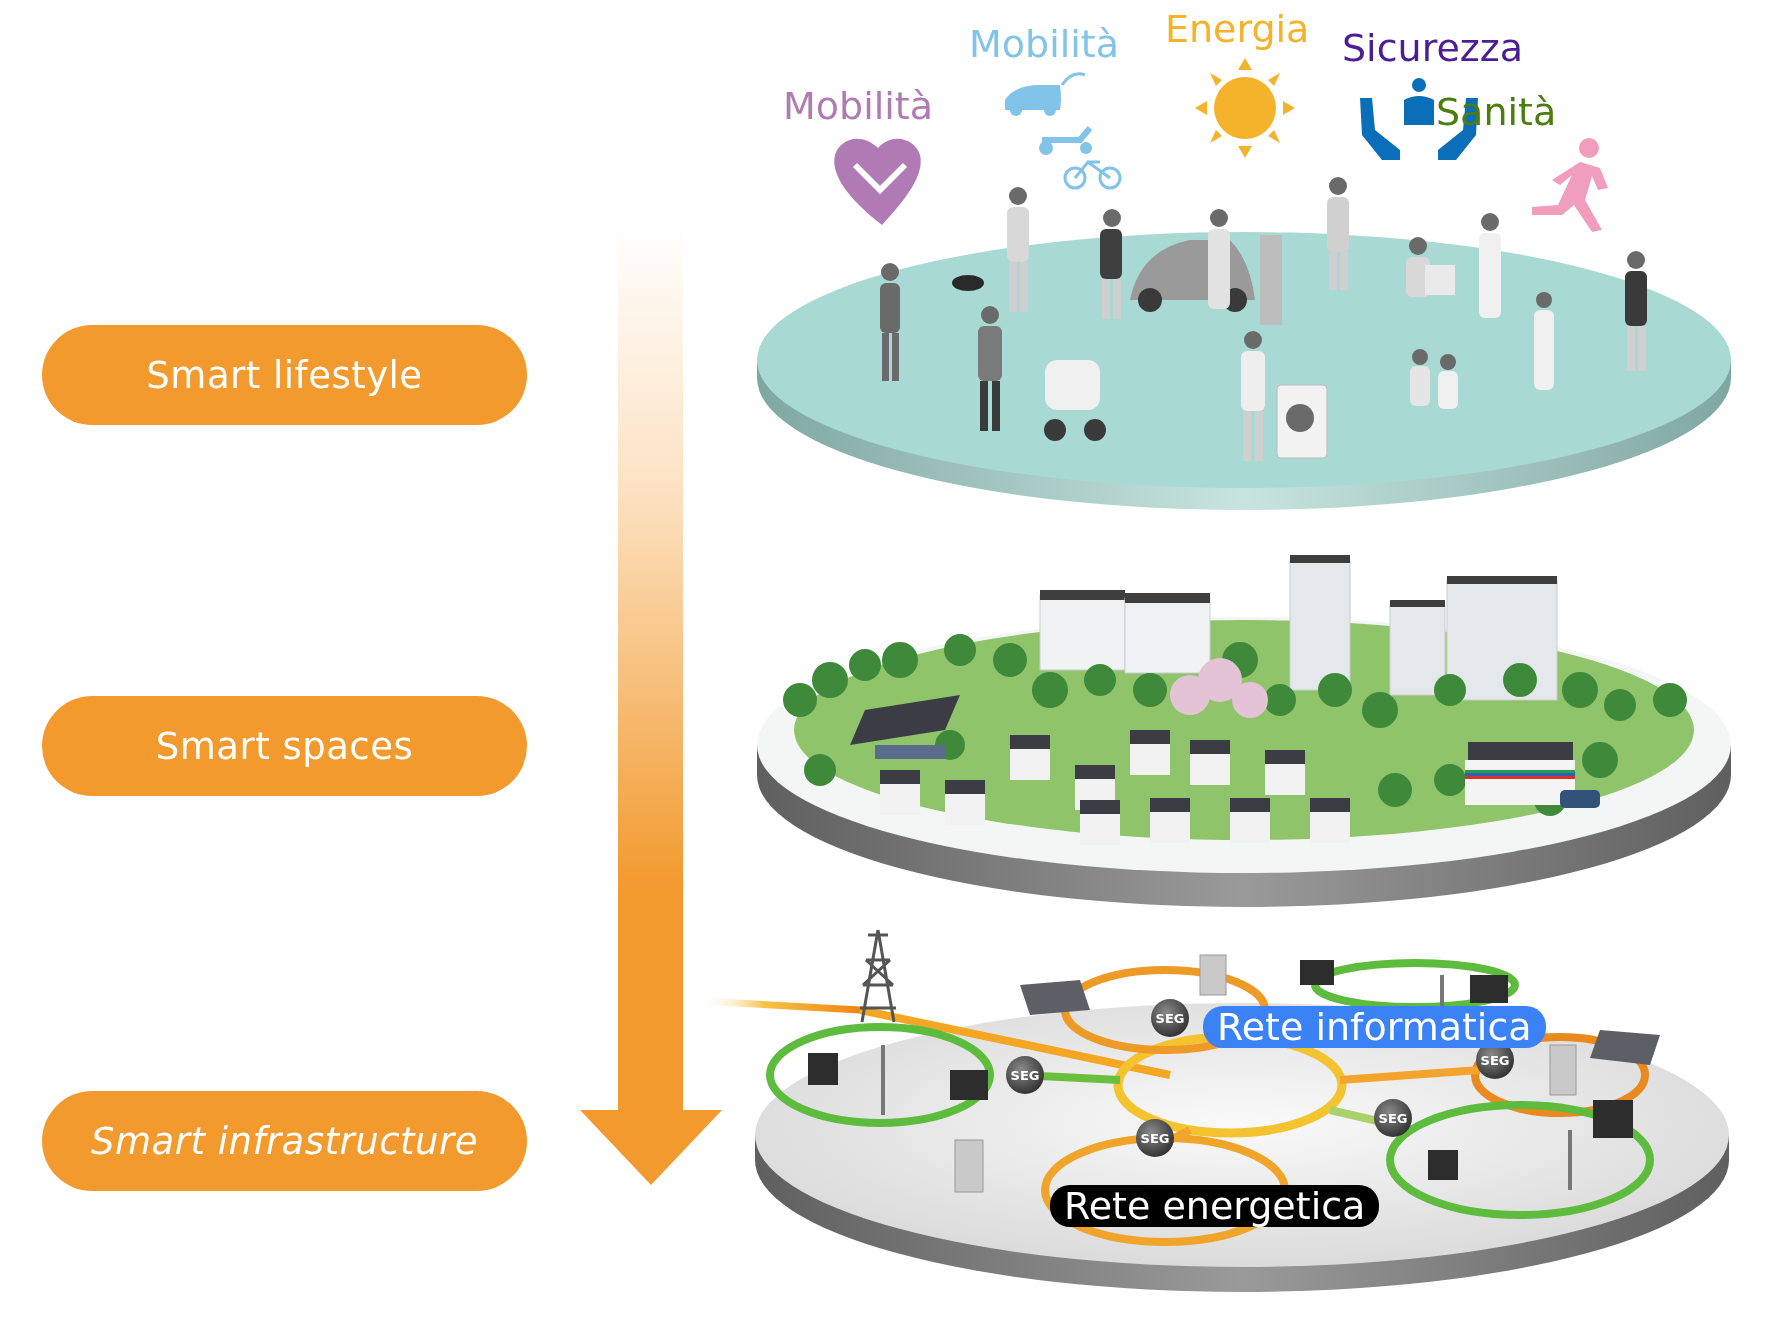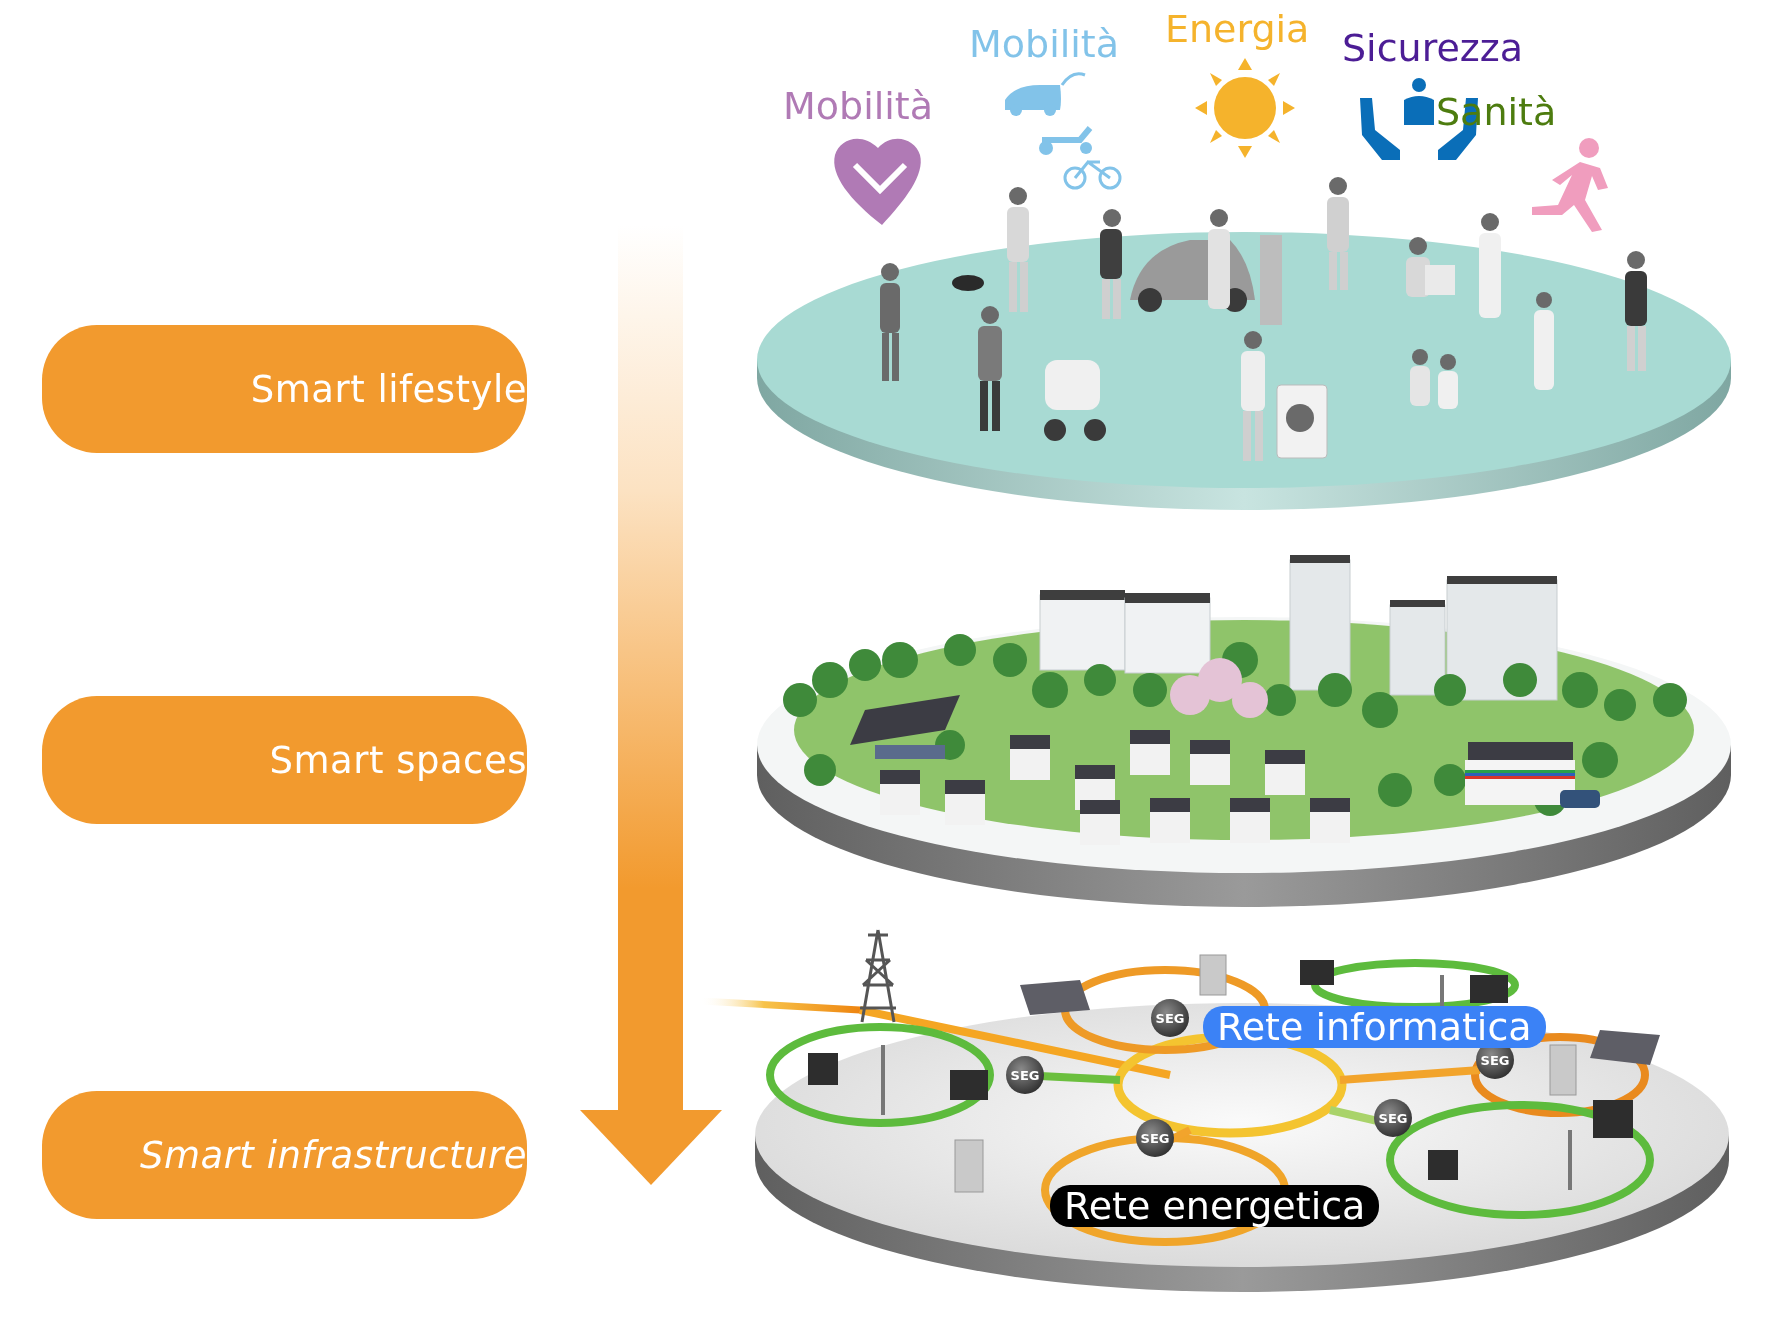--- a/index.html
+++ b/index.html
@@ -1,20 +1,20 @@
 <!DOCTYPE html>
 <html><head>
 <meta charset="utf-8">
 <style>
   html, body { margin: 0; padding: 0; background: #ffffff; }
   body { width: 1788px; height: 1324px; position: relative; overflow: hidden;
          font-family: "DejaVu Sans", "Liberation Sans", sans-serif; }
-  .pill { position: absolute; left: 42px; width: 485px; height: 128px; border-radius: 55px;
+  .pill { position: absolute; left: 42px; width: 485px; height: 100px; border-radius: 55px;
           background: #F29A2E; color: #ffffff; font-size: 37px; display: flex;
-          align-items: center; justify-content: flex-end; letter-spacing: 0.5px; }
+          align-items: center; justify-content: center; letter-spacing: 0.5px; }
   #pill-1 { top: 325px; }
   #pill-2 { top: 696px; }
   #pill-3 { top: 1091px; font-style: italic; }
   .cat { position: absolute; font-size: 38px; white-space: nowrap; }
   #stage { position: absolute; left: 0; top: 0; }
   .net-badge { position: absolute; color: #fff; font-size: 38px; padding: 0 14px;
                border-radius: 20px; line-height: 42px; white-space: nowrap; }
 </style>
 </head>
 <body>

